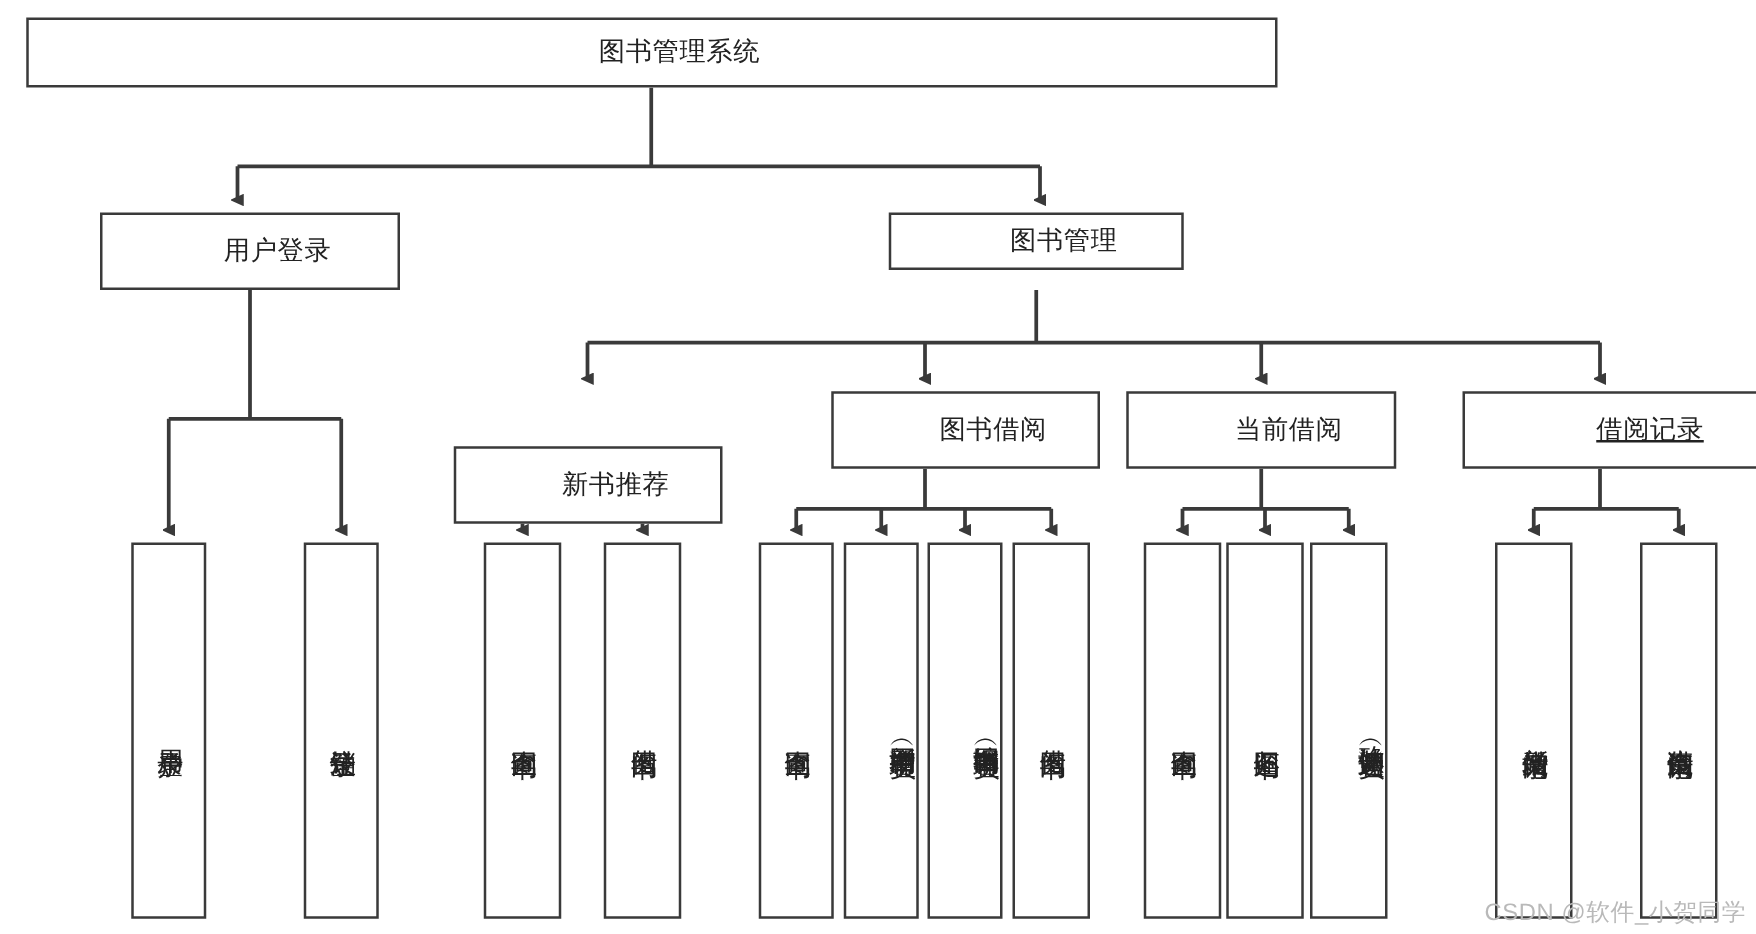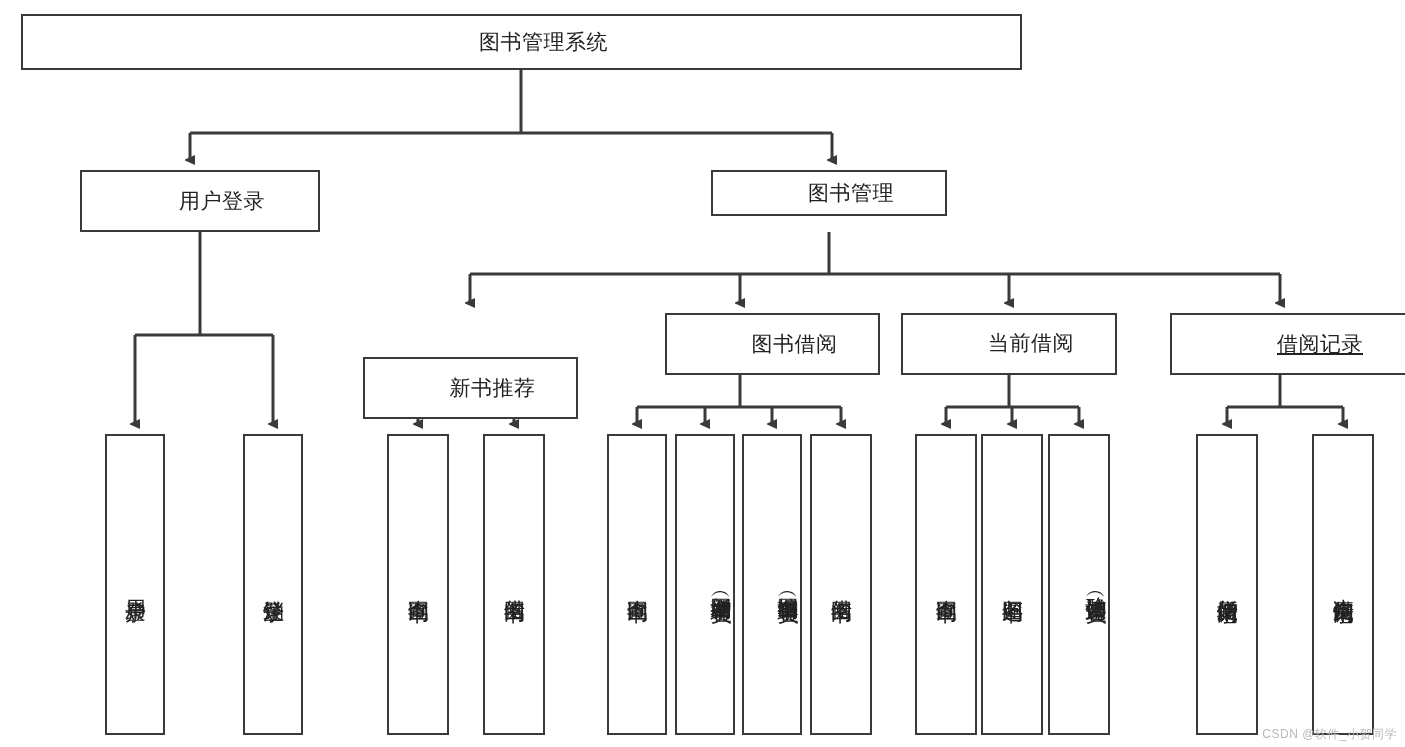--- a/index.html
+++ b/index.html
@@ -57,21 +57,21 @@
   }
   .leaf-text {
     writing-mode: vertical-rl;
     text-orientation: upright;
     display: block;
   }
   #watermark {
     position: absolute;
     right: 8px;
     bottom: 4px;
-    font-size: 12px;
+    font-size: 19px;
     color: #b9b9b9;
     white-space: nowrap;
     letter-spacing: 0.5px;
   }
 </style>
 </head>
 <body>
 
 <div id="diagram-root">
 

